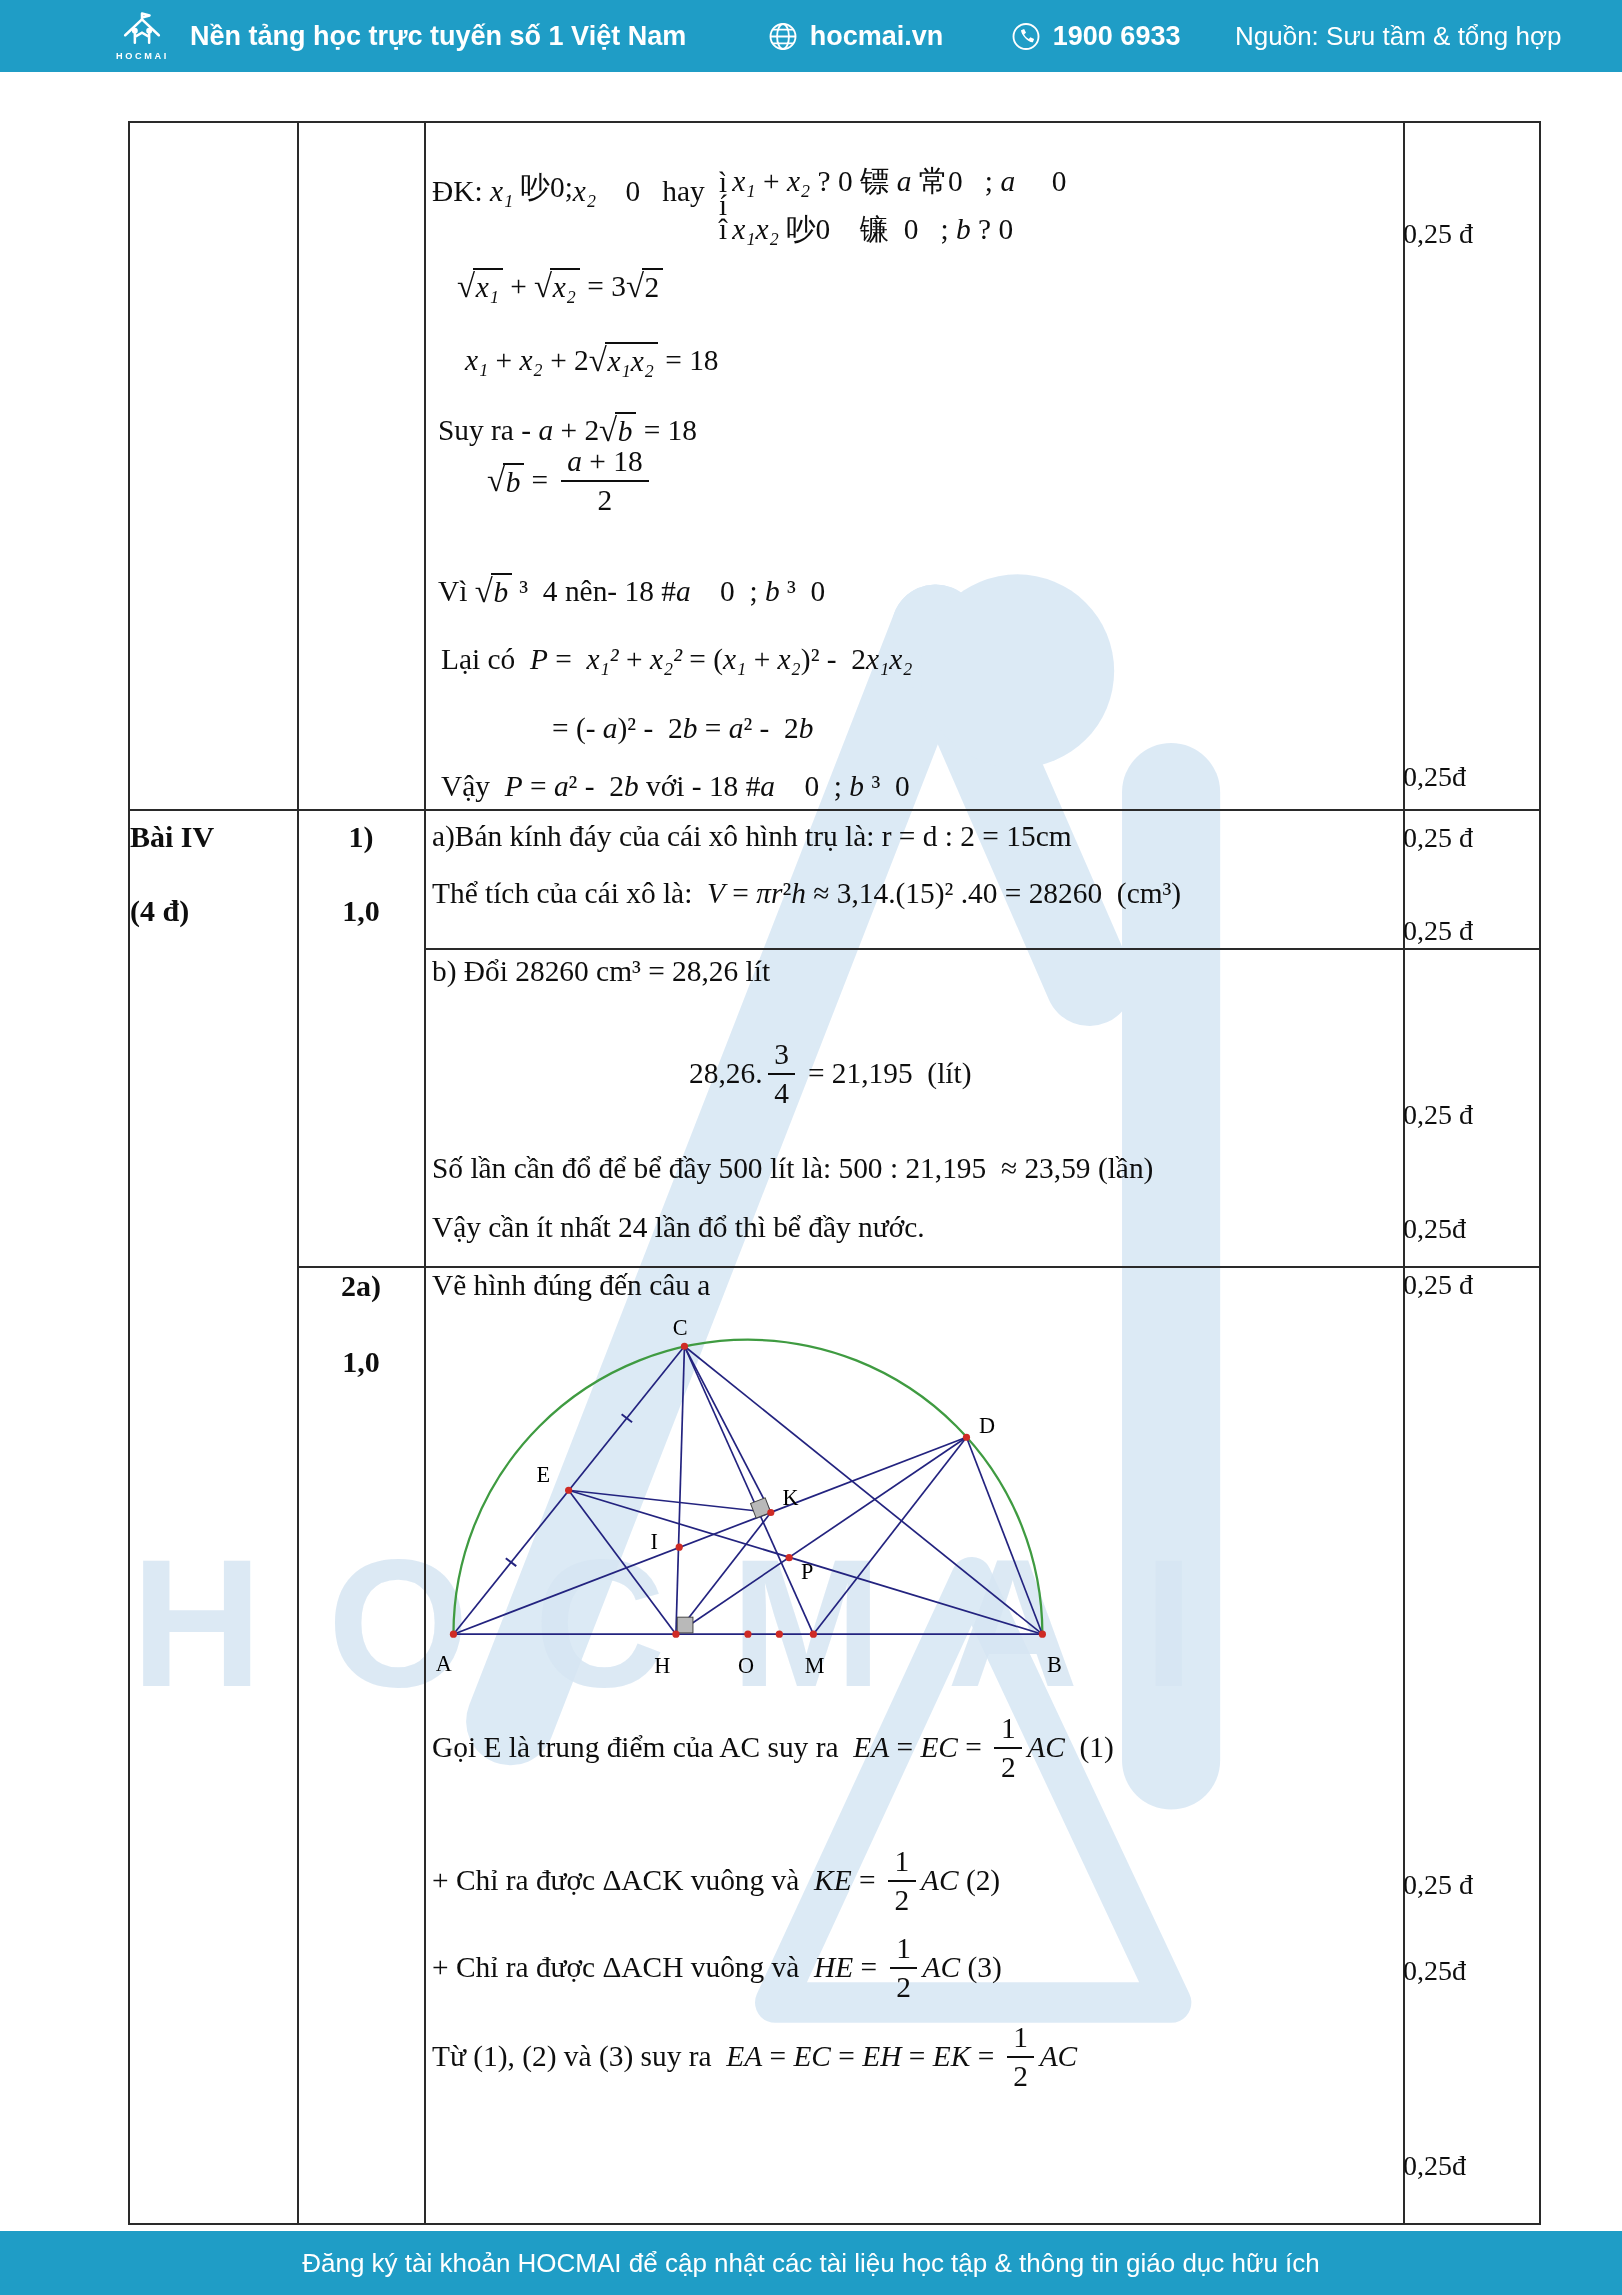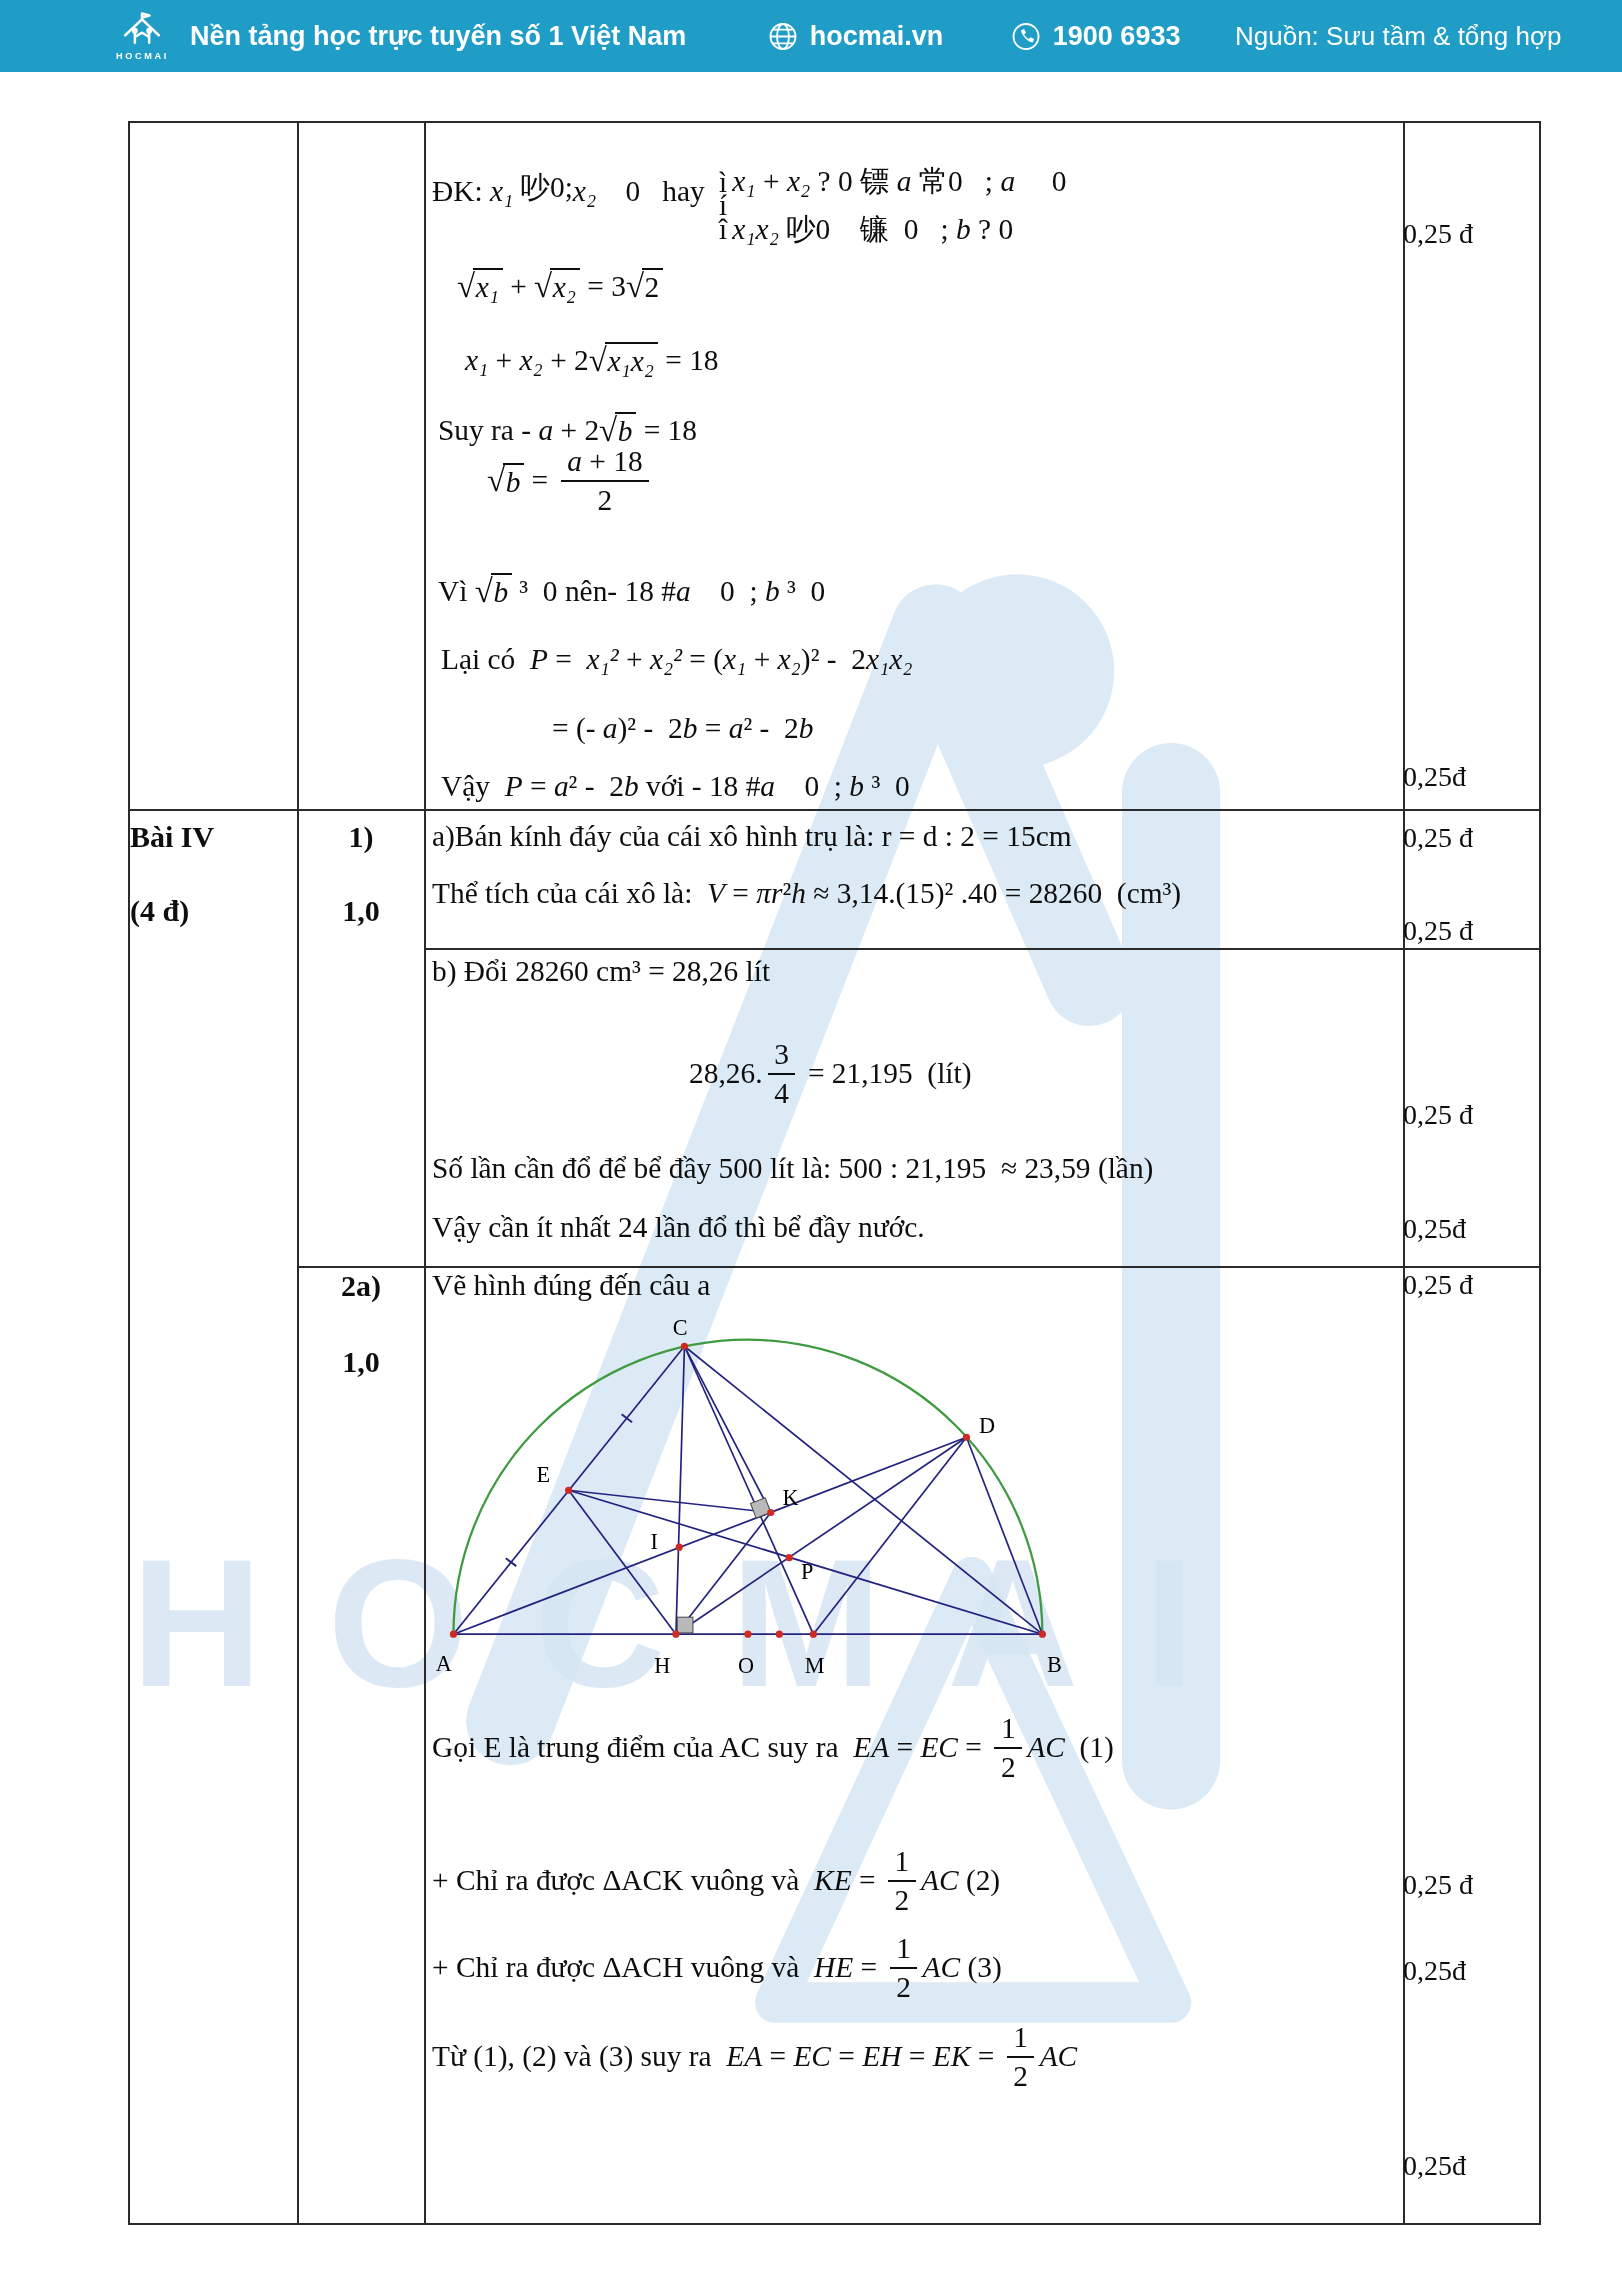--- a/index.html
+++ b/index.html
@@ -129,21 +129,21 @@
       </span>
       <span class="dkstack">
         <span class="dkrow"><span class="mv">x₁</span><span class="mt"> + </span><span class="mv">x₂</span><span class="mt"> ? 0 镖 </span><span class="mv">a</span><span class="mt"> 常0   ; </span><span class="mv">a</span><span class="mt">     0</span></span>
         <span class="dkrow"><span class="mv">x₁x₂</span><span class="mt"> 吵0    镰  0   ; </span><span class="mv">b</span><span class="mt"> ? 0</span></span>
       </span>
     </div>
     <div class="mline" style="top:145px;left:327px"><span class="msq"><span class="mrad">√</span><span class="mvin"><span class="mv">x₁</span></span></span><span class="mt"> + </span><span class="msq"><span class="mrad">√</span><span class="mvin"><span class="mv">x₂</span></span></span><span class="mt"> = 3</span><span class="msq"><span class="mrad">√</span><span class="mvin"><span class="mt">2</span></span></span></div>
     <div class="mline" style="top:219px;left:335px"><span class="mv">x₁</span><span class="mt"> + </span><span class="mv">x₂</span><span class="mt"> + 2</span><span class="msq"><span class="mrad">√</span><span class="mvin"><span class="mv">x₁x₂</span></span></span><span class="mt"> = 18</span></div>
     <div class="mline" style="top:289px;left:308px"><span class="mt">Suy ra - </span><span class="mv">a</span><span class="mt"> + 2</span><span class="msq"><span class="mrad">√</span><span class="mvin"><span class="mv">b</span></span></span><span class="mt"> = 18</span></div>
     <div class="mline" style="top:322px;left:357px"><span class="msq"><span class="mrad">√</span><span class="mvin"><span class="mv">b</span></span></span><span class="mt"> = </span><span class="mfr"><span class="mfn"><span class="mv">a</span><span class="mt"> + 18</span></span><span class="mfd"><span class="mt">2</span></span></span></div>
-    <div class="mline" style="top:450px;left:308px"><span class="mt">Vì </span><span class="msq"><span class="mrad">√</span><span class="mvin"><span class="mv">b</span></span></span><span class="mt"> ³  0 nên- 18 #</span><span class="mv">a</span><span class="mt">    0  ; </span><span class="mv">b</span><span class="mt"> ³  0</span></div>
+    <div class="mline" style="top:450px;left:308px"><span class="mt">Vì </span><span class="msq"><span class="mrad">√</span><span class="mvin"><span class="mv">b</span></span></span><span class="mt"> ³  4 nên- 18 #</span><span class="mv">a</span><span class="mt">    0  ; </span><span class="mv">b</span><span class="mt"> ³  0</span></div>
     <div class="mline" style="top:520px;left:311px"><span class="mt">Lại có  </span><span class="mv">P</span><span class="mt"> =  </span><span class="mv">x₁²</span><span class="mt"> + </span><span class="mv">x₂²</span><span class="mt"> = (</span><span class="mv">x₁</span><span class="mt"> + </span><span class="mv">x₂</span><span class="mt">)² -  2</span><span class="mv">x₁x₂</span></div>
     <div class="mline" style="top:589px;left:422px"><span class="mt">= (- </span><span class="mv">a</span><span class="mt">)² -  2</span><span class="mv">b</span><span class="mt"> = </span><span class="mv">a</span><span class="mt">² -  2</span><span class="mv">b</span></div>
     <div class="mline" style="top:647px;left:311px"><span class="mt">Vậy  </span><span class="mv">P</span><span class="mt"> = </span><span class="mv">a</span><span class="mt">² -  2</span><span class="mv">b</span><span class="mt"> với - 18 #</span><span class="mv">a</span><span class="mt">    0  ; </span><span class="mv">b</span><span class="mt"> ³  0</span></div>
 
     <div class="mline" style="top:697px;left:302px"><span class="mt">a)Bán kính đáy của cái xô hình trụ là: r = d : 2 = 15cm</span></div>
     <div class="mline" style="top:754px;left:302px"><span class="mt">Thể tích của cái xô là:  </span><span class="mv">V</span><span class="mt"> = </span><span class="mv">πr</span><span class="mt">²</span><span class="mv">h</span><span class="mt"> ≈ 3,14.(15)² .40 = 28260  (cm³)</span></div>
 
     <div class="mline" style="top:832px;left:302px"><span class="mt">b) Đổi 28260 cm³ = 28,26 lít</span></div>
     <div class="mline" style="top:915px;left:559px"><span class="mt">28,26.</span><span class="mfr"><span class="mfn"><span class="mt">3</span></span><span class="mfd"><span class="mt">4</span></span></span><span class="mt"> = 21,195  (lít)</span></div>
     <div class="mline" style="top:1029px;left:302px"><span class="mt">Số lần cần đổ để bể đầy 500 lít là: 500 : 21,195  ≈ 23,59 (lần)</span></div>
@@ -222,15 +222,18 @@
     <div class="pt" style="top:699px">0,25 đ</div>
     <div class="pt" style="top:792px">0,25 đ</div>
     <div class="pt" style="top:976px">0,25 đ</div>
     <div class="pt" style="top:1090px">0,25đ</div>
     <div class="pt" style="top:1146px">0,25 đ</div>
     <div class="pt" style="top:1746px">0,25 đ</div>
     <div class="pt" style="top:1832px">0,25đ</div>
     <div class="pt" style="top:2027px">0,25đ</div>
   </div>
 
+  <footer class="bottombar">
+    <div>Đăng ký tài khoản HOCMAI để cập nhật các tài liệu học tập &amp; thông tin giáo dục hữu ích</div>
+  </footer>
 
 </div>
 
 
 </body></html>

